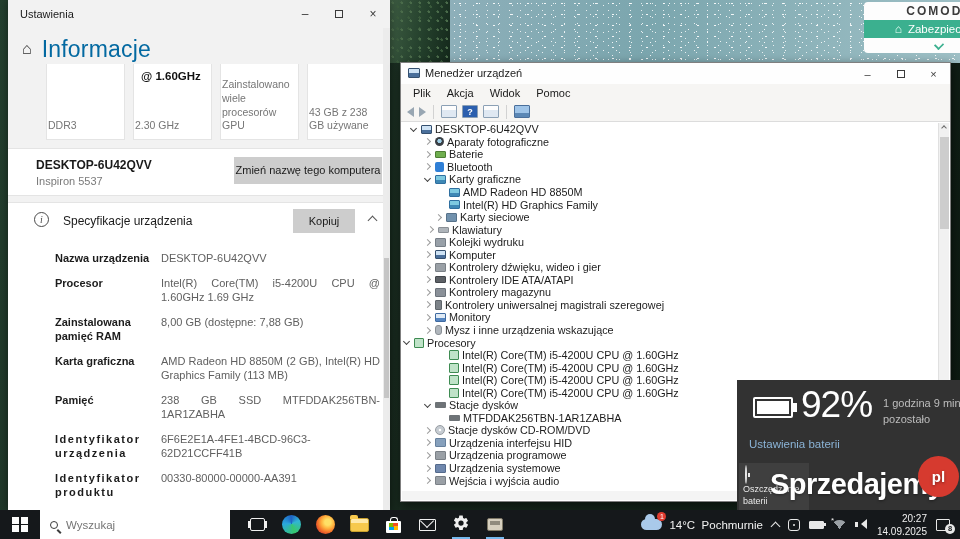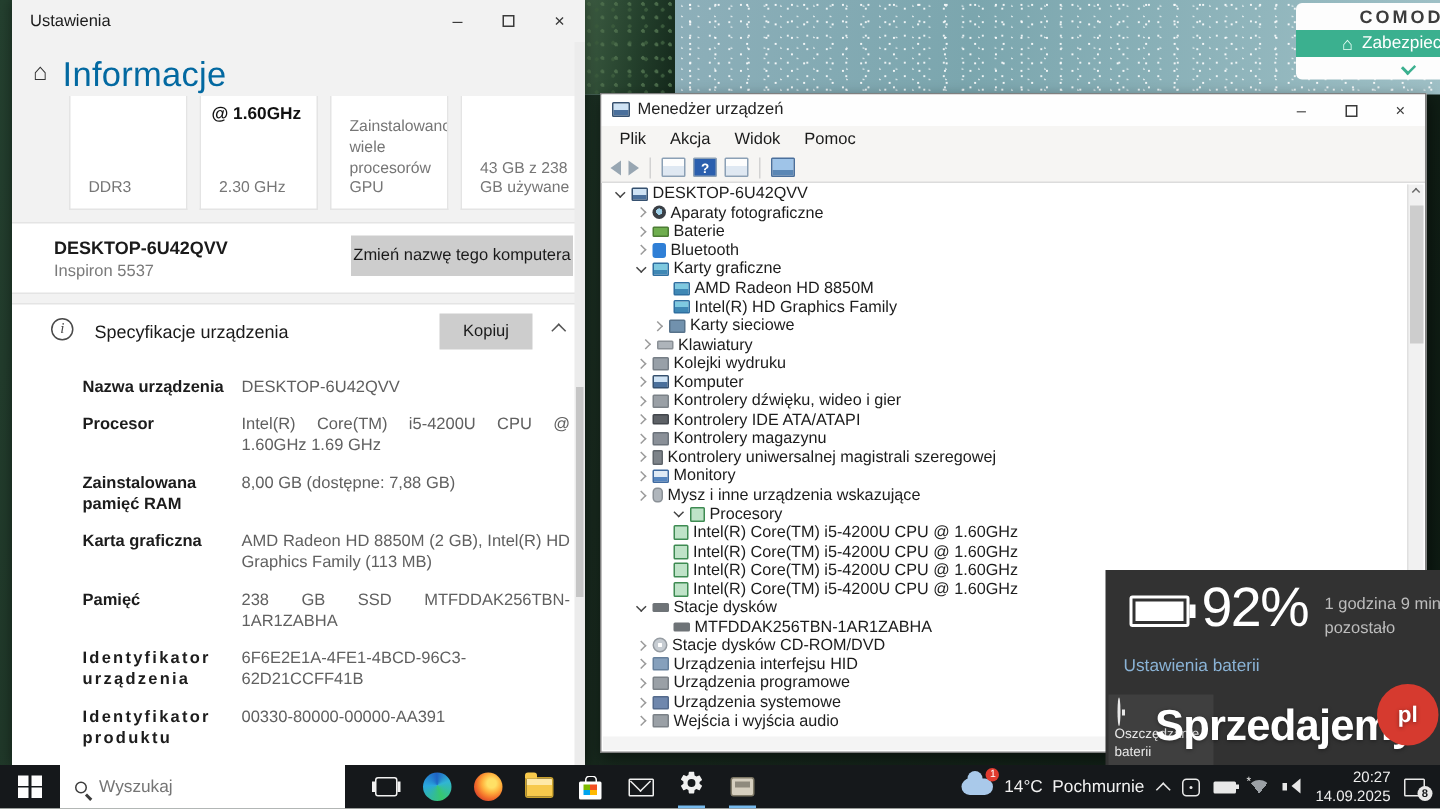--- a/index.html
+++ b/index.html
@@ -31,21 +31,21 @@
   .capbtns { position:absolute; right:0; top:0; display:flex; }
   .capbtn { width:34px; height:28px; display:flex; align-items:center; justify-content:center;
     color:#3a3a3a; font-size:12px; }
   .capbtn .sq { width:8px; height:8px; border:1px solid #3a3a3a; display:block; }
   .st-header { position:absolute; left:0; top:34px; width:100%; height:30px; display:flex; align-items:center; gap:10px; padding-left:14px; }
   .home-glyph { font-size:16px; color:#333; line-height:1; }
   .st-pagetitle { font-size:23px; font-weight:400; color:#0369a1; letter-spacing:.2px; }
   .cards-row { position:absolute; left:38px; top:64px; width:340px; height:76px; display:flex; gap:8px; }
   .card { flex:1; background:#fff; border:1px solid #e4e4e4; border-top:none; position:relative; padding:4px 7px; overflow:hidden; }
   .card-top { font-weight:700; font-size:11.5px; color:#111; margin-top:2px; }
-  .card-bottom { position:absolute; left:12px; right:4px; bottom:6px; color:#767676; font-size:10.5px; line-height:1.3; }
+  .card-bottom { position:absolute; left:1px; right:4px; bottom:6px; color:#767676; font-size:10.5px; line-height:1.3; }
   .host-sec { position:absolute; left:0; top:148px; width:100%; height:48px; background:#fff;
     border-top:1px solid #e4e4e4; border-bottom:1px solid #e4e4e4; }
   .host-name { position:absolute; left:28px; top:9px; font-size:12px; font-weight:600; color:#1a1a1a; }
   .host-model { position:absolute; left:28px; top:26px; font-size:11px; color:#7a7a7a; }
   .btn { background:#cdcdcd; color:#1a1a1a; font-size:11px; text-align:center; border:none;
     font-family:"Liberation Sans",sans-serif; }
   .rename-btn { position:absolute; right:8px; top:8px; width:148px; height:27px; line-height:27px; }
   .spec-sec { position:absolute; left:0; top:202px; width:100%; height:308px; background:#fff; border-top:1px solid #e4e4e4; overflow:hidden; }
   .spec-head { position:relative; height:36px; }
   .info-ic { position:absolute; left:26px; top:9px; width:15px; height:15px; border:1px solid #4a4a4a; border-radius:50%;
@@ -395,21 +395,21 @@
         <div class="trow" style="padding-left: 21px;">
           <span class="exp closed"></span>
           <span class="ti ti-monitor-icon"></span>
           <span class="tlabel">Monitory</span>
         </div>
         <div class="trow" style="padding-left: 21px;">
           <span class="exp closed"></span>
           <span class="ti ti-mouse-icon"></span>
           <span class="tlabel">Mysz i inne urządzenia wskazujące</span>
         </div>
-        <div class="trow" style=" margin-left: 46px;">
+        <div class="trow" style="">
           <span class="exp open"></span>
           <span class="ti ti-processor-icon"></span>
           <span class="tlabel">Procesory</span>
         </div>
         <div class="trow" style="padding-left: 35px;">
           <span class="exp none"></span>
           <span class="ti ti-processor-icon"></span>
           <span class="tlabel">Intel(R) Core(TM) i5-4200U CPU @ 1.60GHz</span>
         </div>
         <div class="trow" style="padding-left: 35px;">

